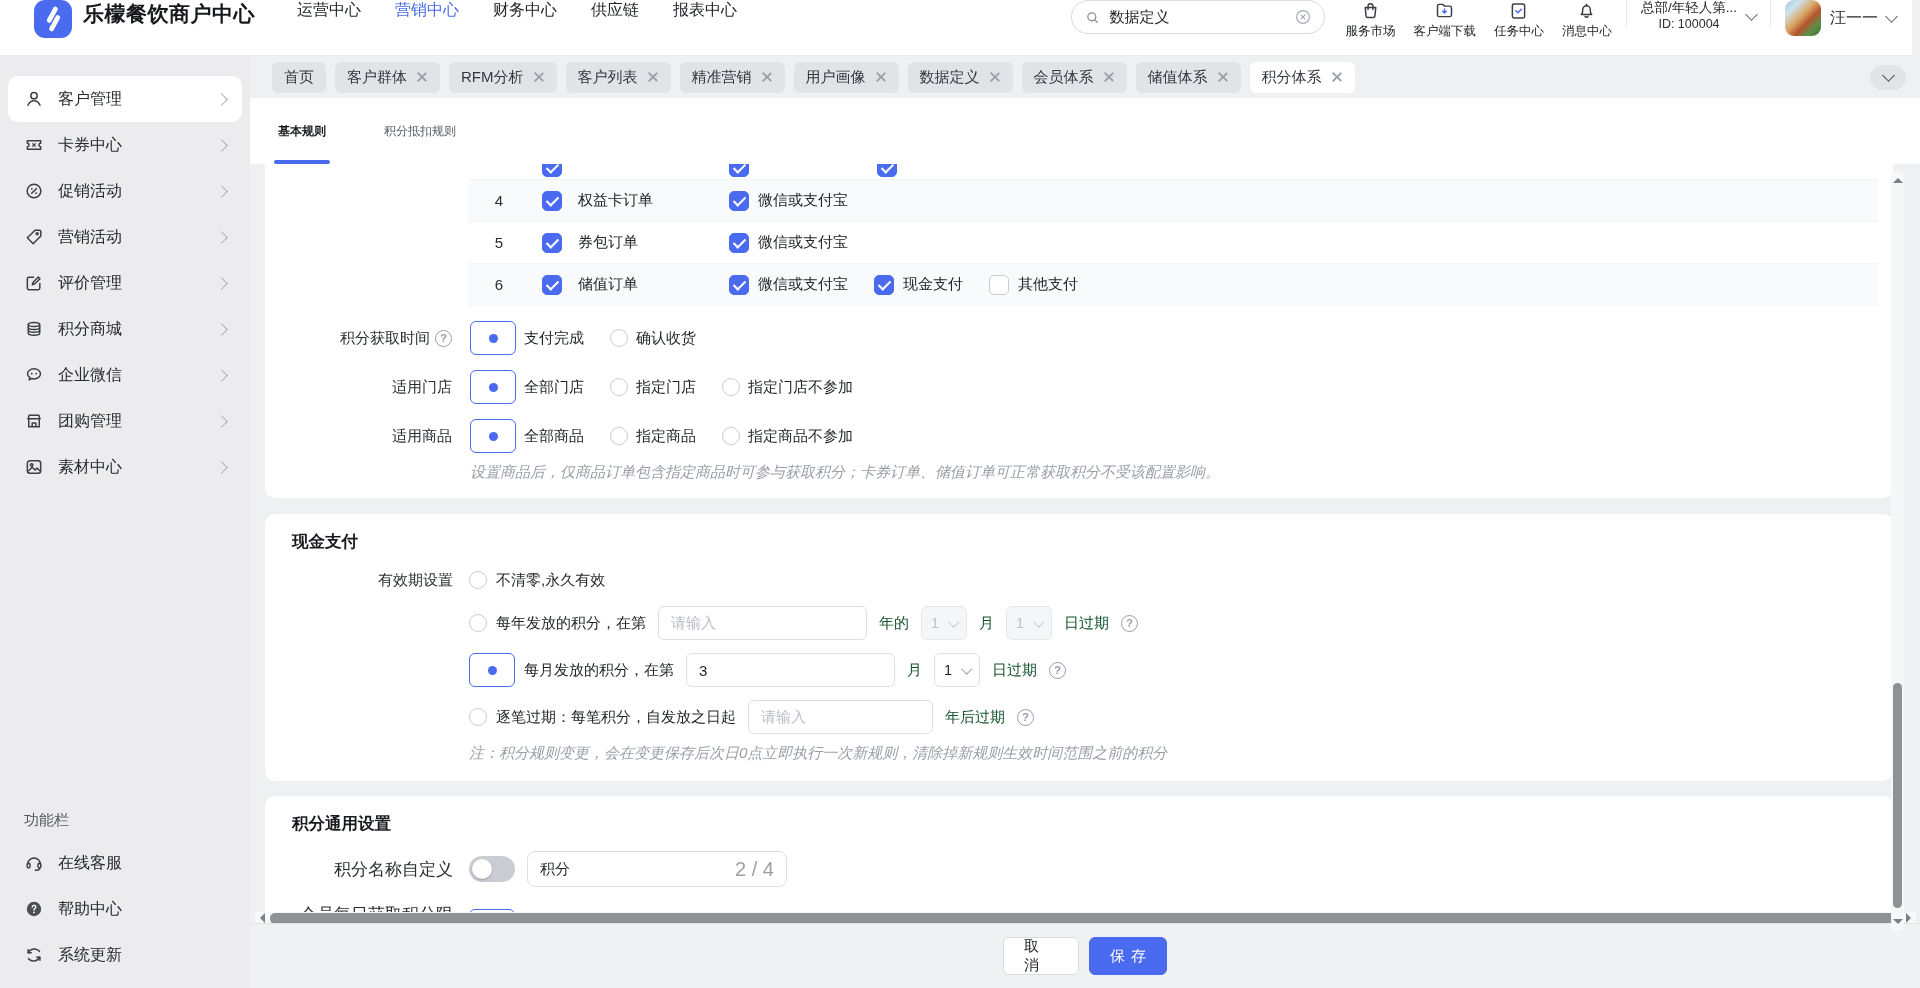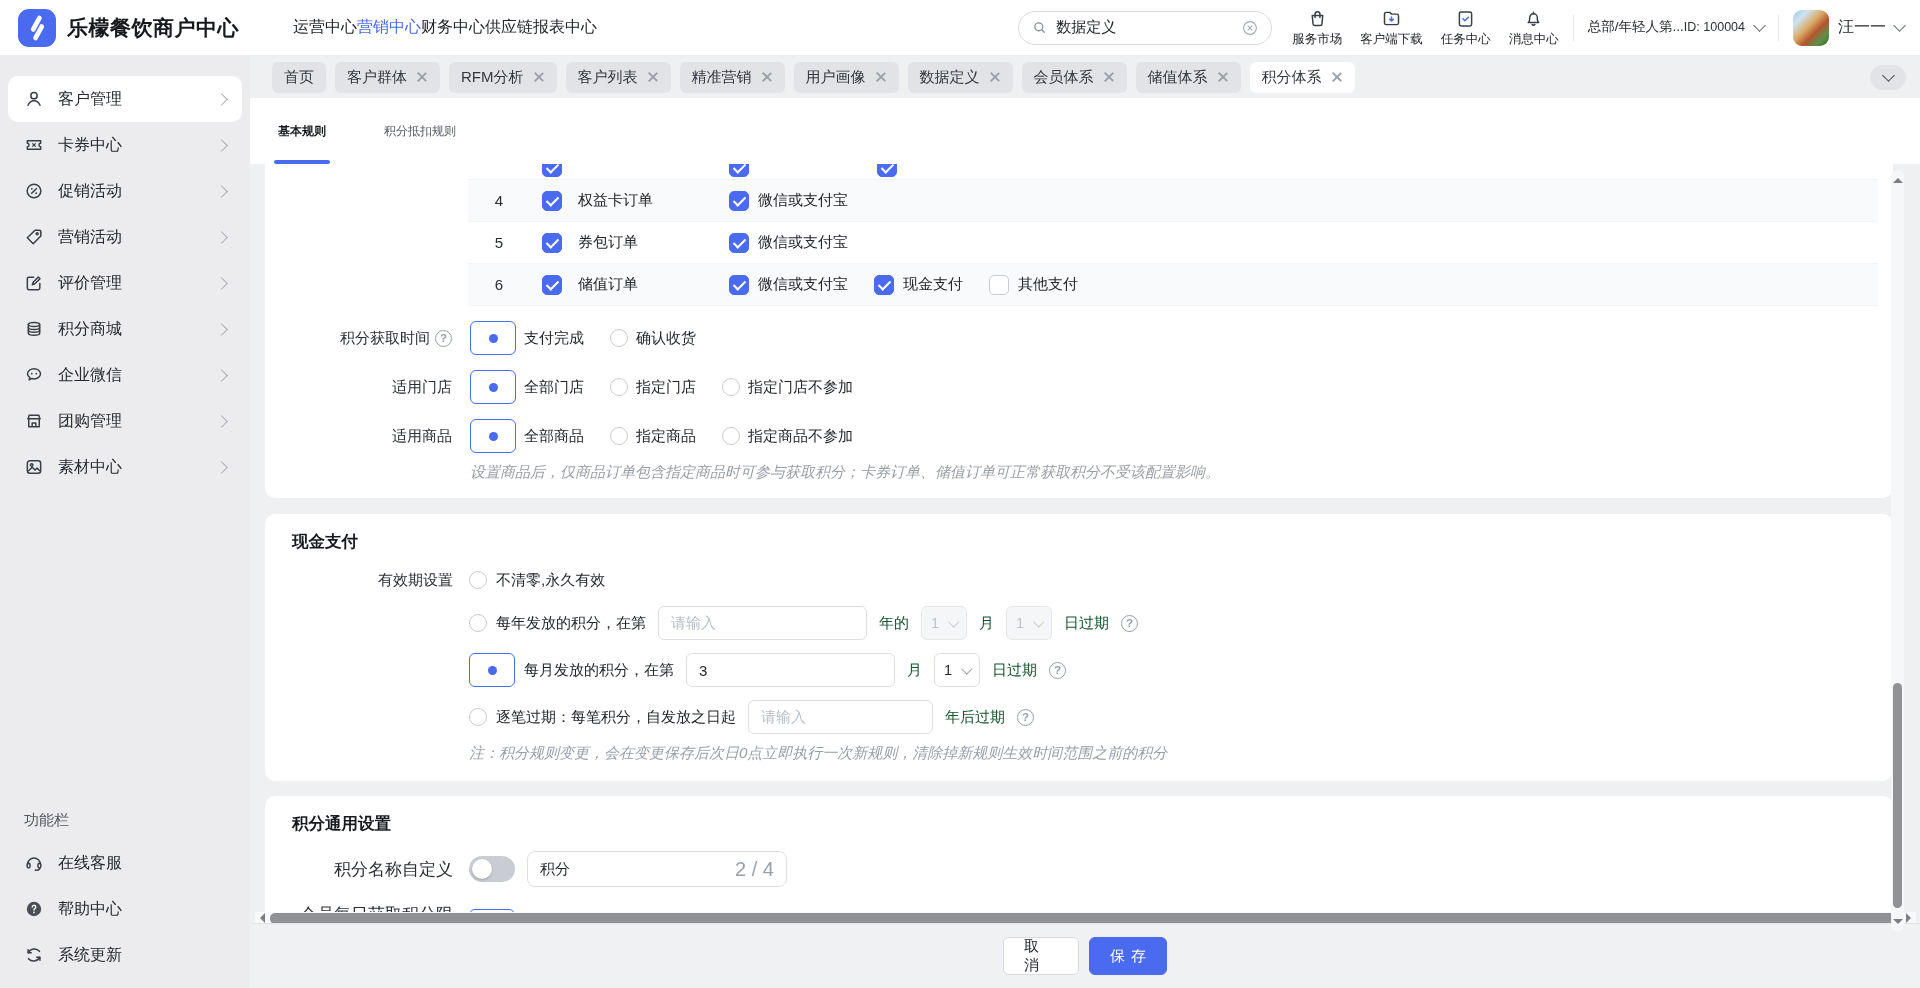--- a/index.html
+++ b/index.html
@@ -1,35 +1,35 @@
 <!DOCTYPE html>
 <html><head>
 <meta charset="utf-8">
 <style>
   html,body{margin:0;padding:0}
   body{width:1920px;height:988px;overflow:hidden;position:relative;background:#eef0f1;
        font-family:"Liberation Sans","DejaVu Sans",sans-serif;color:#23262b;-webkit-font-smoothing:antialiased}
   svg{display:block}
   
-  .header{position:absolute;top:0;left:0;right:0;height:56px;background:#fff;display:flex;align-items:center;
-          border-bottom:1px solid #ebecee;z-index:30;padding:0 16px 0 18px;box-sizing:border-box}
+  .header{position:absolute;top:0;left:0;right:8px;height:56px;background:#fff;display:flex;align-items:flex-start;
+          border-bottom:1px solid #ebecee;z-index:30;padding:0 16px 0 34px;box-sizing:border-box}
   .logo{width:38px;height:38px;border-radius:11px;background:#4a6bef;display:flex;align-items:center;justify-content:center;flex:none}
   .brand{font-size:21px;font-weight:800;color:#17191d;margin-left:11px;letter-spacing:.5px;white-space:nowrap}
-  .topnav{display:flex;margin-left:54px;font-size:16px;color:#23262b;white-space:nowrap}
+  .topnav{display:flex;gap:34px;margin-left:42px;font-size:16px;color:#23262b;white-space:nowrap}
   .topnav .nav-item{cursor:pointer}
   .topnav .nav-item.active{color:#4a6bef}
   .searchbox{margin-left:auto;width:254px;height:34px;border:1px solid #d8dade;border-radius:17px;display:flex;
              align-items:center;padding:0 12px;gap:8px;box-sizing:border-box;background:#fff}
   .searchbox .val{font-size:15px;color:#24262b;flex:1}
   .hactions{display:flex;gap:18px;margin-left:20px}
   .haction{display:flex;flex-direction:column;align-items:center;gap:2px;cursor:pointer}
   .haction .lbl{font-size:12.5px;color:#24262b;white-space:nowrap}
   .vdiv{width:1px;height:26px;background:#e4e5e8;margin:0 14px}
   .orgblock{display:flex;align-items:center;gap:10px;cursor:pointer}
-  .orgtxt{display:flex;flex-direction:row;align-items:center;line-height:1.25}
+  .orgtxt{display:flex;flex-direction:column;align-items:center;line-height:1.25}
   .orgname{font-size:13.5px;color:#24262b;white-space:nowrap}
   .orgid{font-size:12.5px;color:#2c2f34}
   .userblock{display:flex;align-items:center;gap:9px;cursor:pointer}
   .avatar{width:36px;height:36px;border-radius:9px;flex:none;
           background:linear-gradient(135deg,#9cc8e8 0%,#cfe3ee 22%,#d9a763 45%,#b4552e 62%,#5d8f49 80%,#3c6b33 100%)}
   .username{font-size:16px;color:#1f2226;white-space:nowrap}
   .chev{width:8px;height:8px;border-right:1.7px solid #61656b;border-bottom:1.7px solid #61656b;
         transform:rotate(45deg);margin-top:-4px;flex:none}
   
   .sidebar{position:absolute;top:56px;left:0;width:250px;bottom:0;background:#ececee;display:flex;

